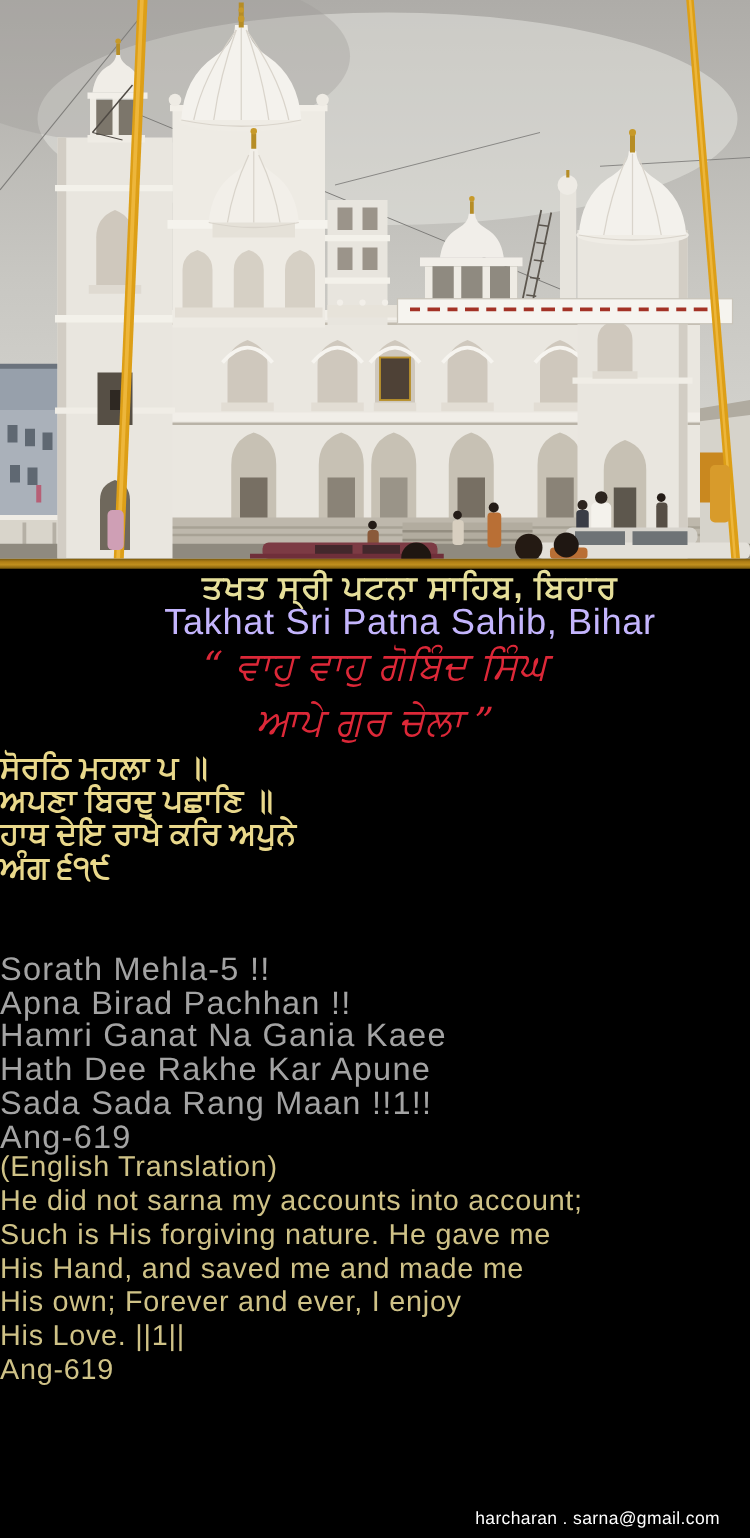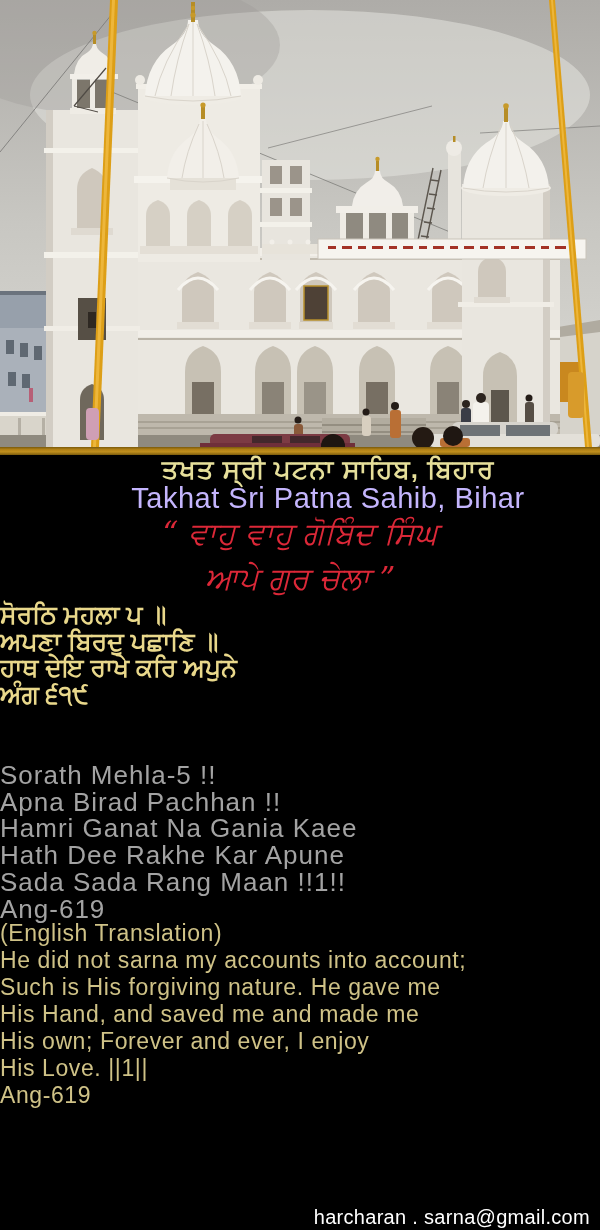--- a/index.html
+++ b/index.html
@@ -11,21 +11,21 @@
   .tline{position:absolute;left:0;width:600px;text-align:center;white-space:nowrap;padding-left:28px;}
   .heading-g{top:454px;color:#e6df9a;font-size:26px;font-weight:bold;letter-spacing:1px;}
   .heading-e{top:482px;color:#c4b5fd;font-size:29px;letter-spacing:.5px;}
   .callig{position:absolute;top:511px;left:0;width:600px;text-align:center;
           color:#dc2838;font-size:31px;line-height:45px;
           font-family:"DejaVu Serif",serif;font-style:italic;font-weight:300;}
   .block{position:absolute;left:0;width:567px;text-align:left;}
   .shabad{top:601px;color:#e9d88b;font-size:25px;line-height:26.5px;font-weight:bold;}
   .translit{top:762px;color:#a3a3a3;font-size:26px;line-height:26.7px;letter-spacing:1px;}
   .translation{top:920px;color:#cfc287;font-size:23px;line-height:27px;letter-spacing:.6px;}
-  .credit{position:absolute;top:1206px;right:10px;color:#fff;font-size:20px;letter-spacing:.3px;}
+  .credit{position:absolute;top:1206px;right:24px;color:#fff;font-size:14px;letter-spacing:.3px;}
 </style>
 </head>
 <body>
 
 <div class="poster">
 
   <div class="photo">
     <svg width="600" height="447" viewBox="0 0 600 447" xmlns="http://www.w3.org/2000/svg">
       <defs>
         <linearGradient id="sky" x1="0" y1="0" x2="0" y2="1">

